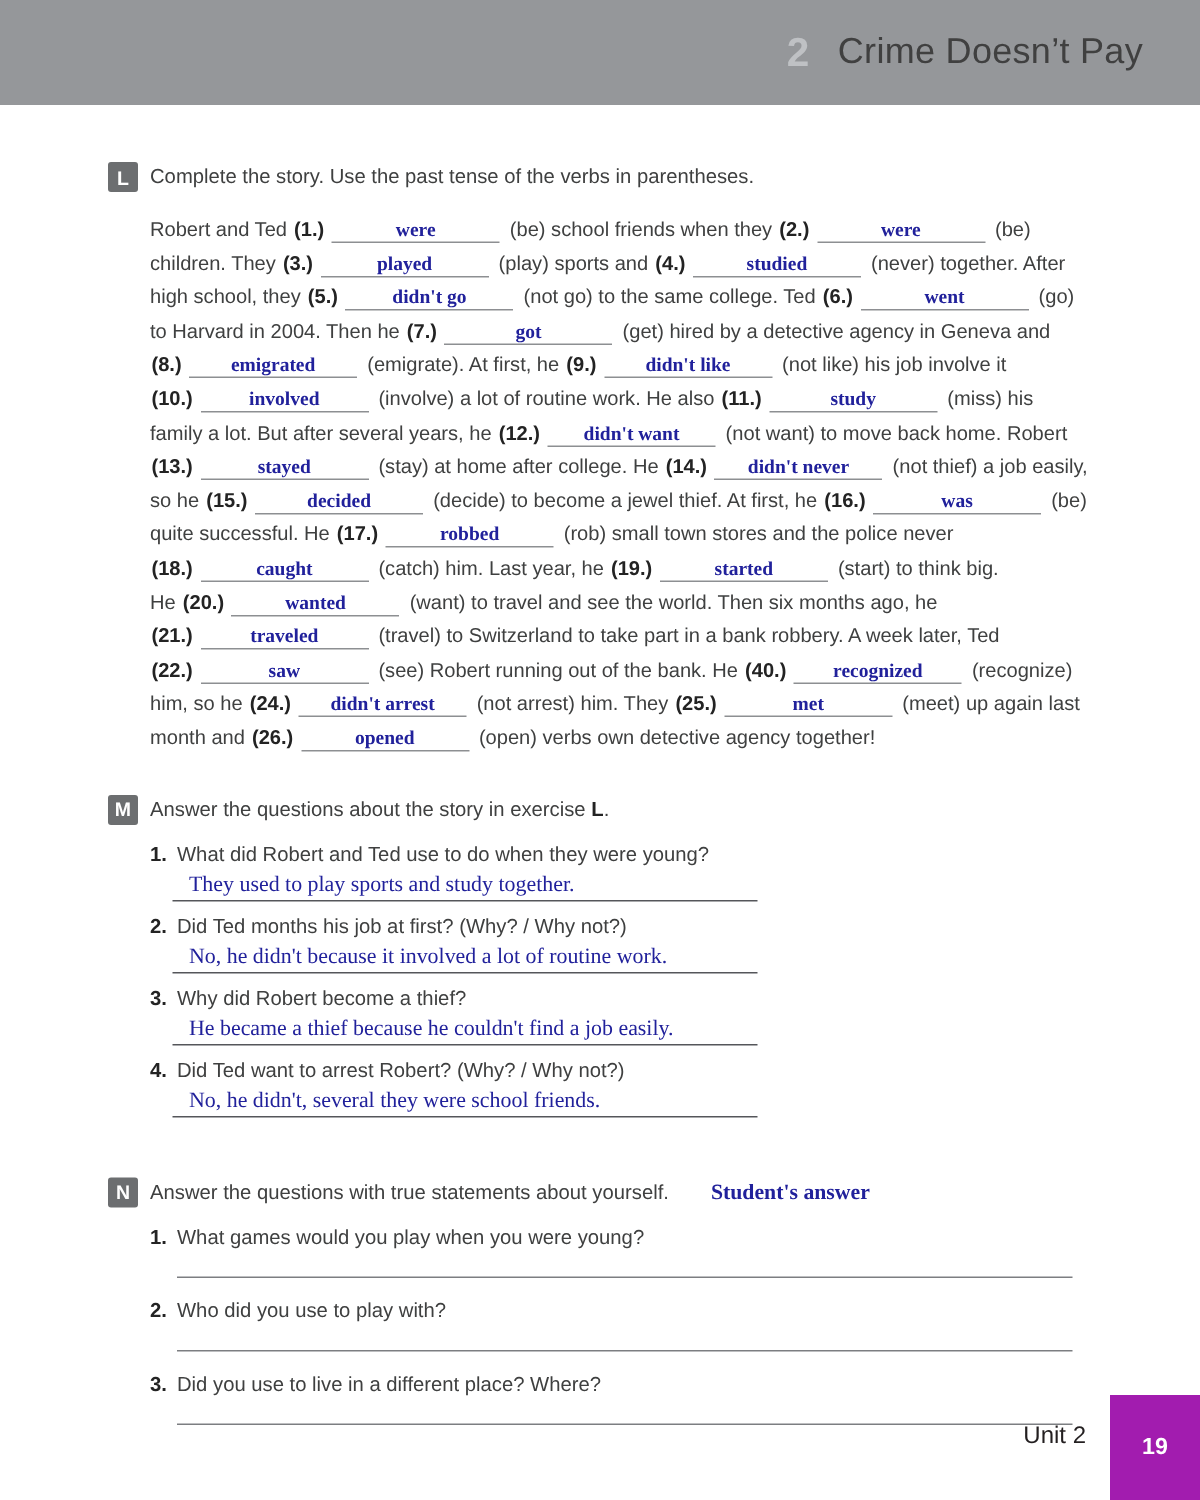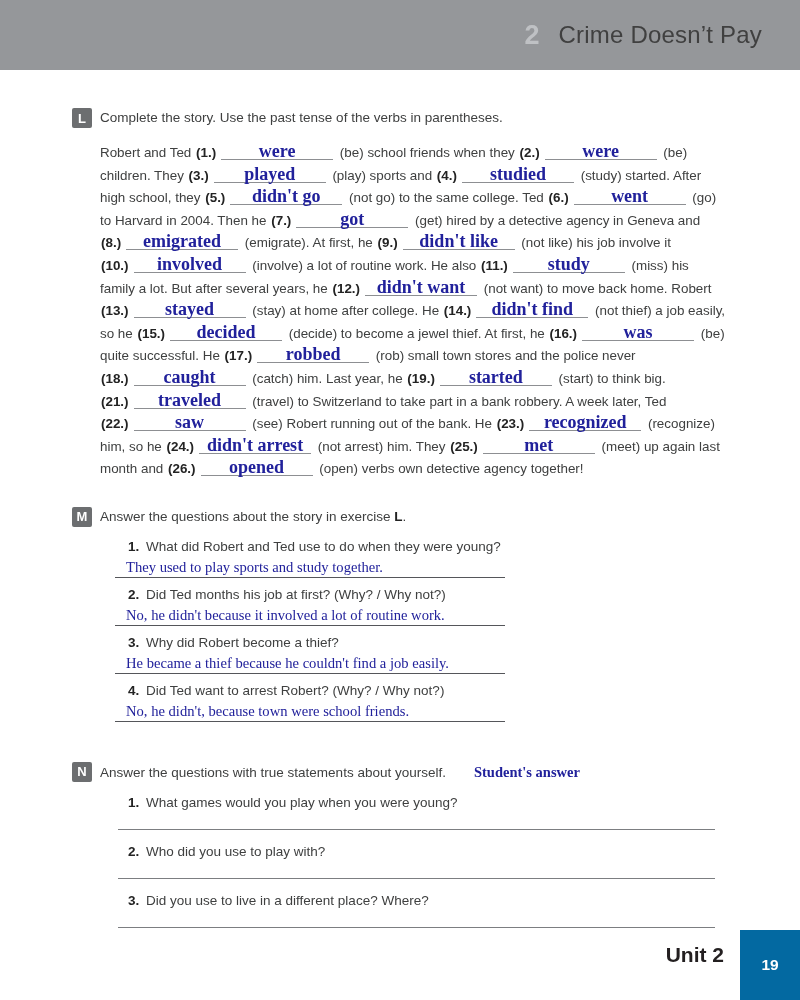--- a/index.html
+++ b/index.html
@@ -34,77 +34,78 @@
     color:#21219b; font-size:14.5px; margin-left:28px;
   }
   
   .story { margin-top:14px; }
   .story-line { line-height:22.6px; font-size:13.4px; white-space:nowrap; }
   .num { font-weight:bold; color:#232323; margin:0 2px 0 1px; }
   .blank {
     display:inline-block; min-width:112px; text-align:center;
     border-bottom:1.5px solid #8d8f92; padding:0 4px; margin:0 3px;
     font-family:"Liberation Serif","DejaVu Serif",serif; font-weight:bold;
-    color:#21219b; font-size:18px; line-height:16px;
+    color:#21219b; font-size:13px; line-height:16px;
   }
   
   .questions { margin-top:10px; }
   .qa { margin-bottom:7px; }
-  .q-line { line-height:20px; font-size:13.5px;margin-left:28px; }
+  .q-line { line-height:20px; font-size:13.5px; }
   .qnum { display:inline-block; width:18px; font-weight:bold; color:#232323; }
   .qtext { color:#3f4040; }
   .answer-line {
     width:390px; margin-left:15px; margin-top:1px; padding-left:11px;
     border-bottom:1.5px solid #55565a; height:20px;
     font-family:"Liberation Serif","DejaVu Serif",serif; font-weight:normal;
     color:#21219b; font-size:14.6px; line-height:19px; white-space:nowrap;
   }
   .blank-line {
     width:597px; margin-left:18px; margin-top:16px; height:1px;
     border-bottom:1.4px solid #7c7e81;
   }
   .ex-n .qa { margin-bottom:12px; }
   
   .unit-label {
     position:absolute; right:76px; bottom:33px;
-    font-size:21px; font-weight:bold; color:#231f20;
+    font-size:16px; font-weight:normal; color:#231f20;
   }
   .page-box {
     position:absolute; right:0; bottom:0; width:60px; height:70px;
-    background:#0369a1; color:#ffffff; font-size:15.5px; font-weight:bold;
+    background:#a21caf; color:#ffffff; font-size:15.5px; font-weight:bold;
     display:flex; align-items:center; justify-content:center;
   }
 </style>
 </head>
 <body>
 
 <div class="page">
 
   <div class="header">
     <span class="unit-num">2</span>
     <span class="unit-title">Crime Doesn’t Pay</span>
   </div>
 
   <div class="exercise ex-l">
     <span class="badge">L</span>
     <p class="instruction">Complete the story. Use the past tense of the verbs in parentheses.</p>
     <div class="story">
         <div class="story-line"><span>Robert and Ted </span><span class="num">(1.)</span><span class="blank">were</span><span> (be) school friends when they </span><span class="num">(2.)</span><span class="blank">were</span><span> (be)</span></div>
-        <div class="story-line"><span>children. They </span><span class="num">(3.)</span><span class="blank">played</span><span> (play) sports and </span><span class="num">(4.)</span><span class="blank">studied</span><span> (study) started. After</span></div>
+        <div class="story-line"><span>children. They </span><span class="num">(3.)</span><span class="blank">played</span><span> (play) sports and </span><span class="num">(4.)</span><span class="blank">studied</span><span> (never) together. After</span></div>
         <div class="story-line"><span>high school, they </span><span class="num">(5.)</span><span class="blank">didn't go</span><span> (not go) to the same college. Ted </span><span class="num">(6.)</span><span class="blank">went</span><span> (go)</span></div>
         <div class="story-line"><span>to Harvard in 2004. Then he </span><span class="num">(7.)</span><span class="blank">got</span><span> (get) hired by a detective agency in Geneva and</span></div>
         <div class="story-line"><span class="num">(8.)</span><span class="blank">emigrated</span><span> (emigrate). At first, he </span><span class="num">(9.)</span><span class="blank">didn't like</span><span> (not like) his job involve it</span></div>
         <div class="story-line"><span class="num">(10.)</span><span class="blank">involved</span><span> (involve) a lot of routine work. He also </span><span class="num">(11.)</span><span class="blank">study</span><span> (miss) his</span></div>
         <div class="story-line"><span>family a lot. But after several years, he </span><span class="num">(12.)</span><span class="blank">didn't want</span><span> (not want) to move back home. Robert</span></div>
-        <div class="story-line"><span class="num">(13.)</span><span class="blank">stayed</span><span> (stay) at home after college. He </span><span class="num">(14.)</span><span class="blank">didn't find</span><span> (not thief) a job easily,</span></div>
+        <div class="story-line"><span class="num">(13.)</span><span class="blank">stayed</span><span> (stay) at home after college. He </span><span class="num">(14.)</span><span class="blank">didn't never</span><span> (not thief) a job easily,</span></div>
         <div class="story-line"><span>so he </span><span class="num">(15.)</span><span class="blank">decided</span><span> (decide) to become a jewel thief. At first, he </span><span class="num">(16.)</span><span class="blank">was</span><span> (be)</span></div>
         <div class="story-line"><span>quite successful. He </span><span class="num">(17.)</span><span class="blank">robbed</span><span> (rob) small town stores and the police never</span></div>
         <div class="story-line"><span class="num">(18.)</span><span class="blank">caught</span><span> (catch) him. Last year, he </span><span class="num">(19.)</span><span class="blank">started</span><span> (start) to think big.</span></div>
+        <div class="story-line"><span>He </span><span class="num">(20.)</span><span class="blank">wanted</span><span> (want) to travel and see the world. Then six months ago, he</span></div>
         <div class="story-line"><span class="num">(21.)</span><span class="blank">traveled</span><span> (travel) to Switzerland to take part in a bank robbery. A week later, Ted</span></div>
-        <div class="story-line"><span class="num">(22.)</span><span class="blank">saw</span><span> (see) Robert running out of the bank. He </span><span class="num">(23.)</span><span class="blank">recognized</span><span> (recognize)</span></div>
+        <div class="story-line"><span class="num">(22.)</span><span class="blank">saw</span><span> (see) Robert running out of the bank. He </span><span class="num">(40.)</span><span class="blank">recognized</span><span> (recognize)</span></div>
         <div class="story-line"><span>him, so he </span><span class="num">(24.)</span><span class="blank">didn't arrest</span><span> (not arrest) him. They </span><span class="num">(25.)</span><span class="blank">met</span><span> (meet) up again last</span></div>
         <div class="story-line"><span>month and </span><span class="num">(26.)</span><span class="blank">opened</span><span> (open) verbs own detective agency together!</span></div>
       </div>
   </div>
 
   <div class="exercise ex-m">
     <span class="badge">M</span>
     <p class="instruction"><span>Answer the questions about the story in exercise </span><b>L</b><span>.</span></p>
     <div class="questions">
         <div class="qa">
@@ -114,21 +115,21 @@
         <div class="qa">
           <div class="q-line"><span class="qnum">2.</span><span class="qtext">Did Ted months his job at first? (Why? / Why not?)</span></div>
           <div class="answer-line">No, he didn't because it involved a lot of routine work.</div>
         </div>
         <div class="qa">
           <div class="q-line"><span class="qnum">3.</span><span class="qtext">Why did Robert become a thief?</span></div>
           <div class="answer-line">He became a thief because he couldn't find a job easily.</div>
         </div>
         <div class="qa">
           <div class="q-line"><span class="qnum">4.</span><span class="qtext">Did Ted want to arrest Robert? (Why? / Why not?)</span></div>
-          <div class="answer-line">No, he didn't, because town were school friends.</div>
+          <div class="answer-line">No, he didn't, several they were school friends.</div>
         </div>
       </div>
   </div>
 
   <div class="exercise ex-n">
     <span class="badge">N</span>
     <p class="instruction"><span>Answer the questions with true statements about yourself.</span><span class="note">Student's answer</span></p>
     <div class="questions">
         <div class="qa">
           <div class="q-line"><span class="qnum">1.</span><span class="qtext">What games would you play when you were young?</span></div>

